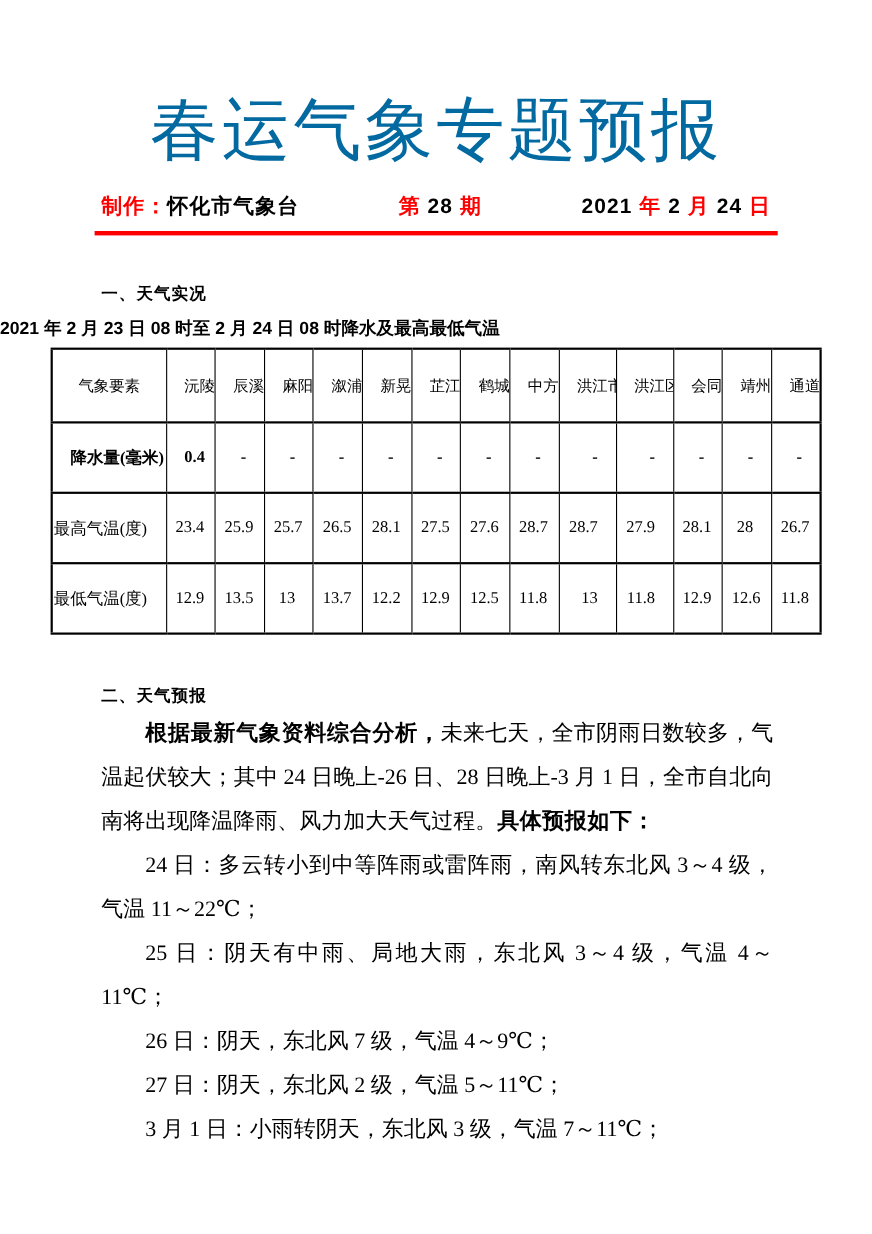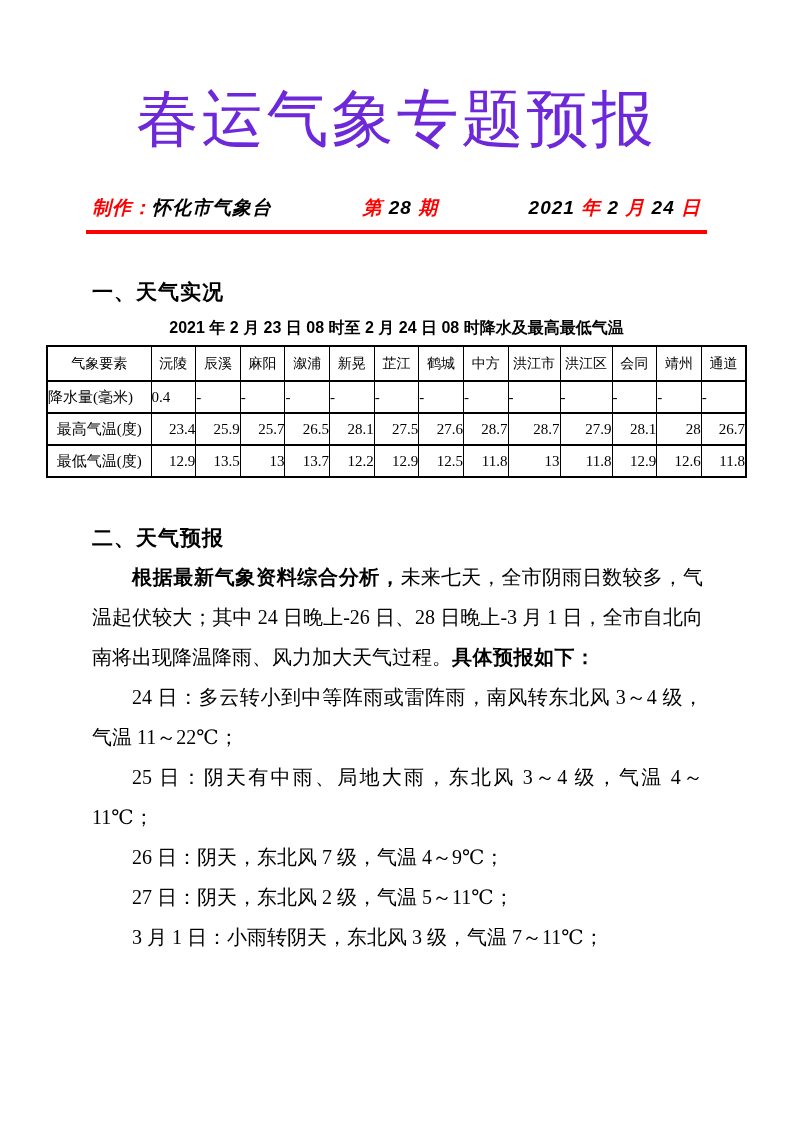--- a/index.html
+++ b/index.html
@@ -12,83 +12,82 @@
     color: #000000;
     font-family: "Liberation Serif", "DejaVu Serif", serif;
     overflow: hidden;
     box-sizing: border-box;
   }
   .red { color: #ff0000; }
 
   .doc-title {
     margin: 84px 0 0 0;
     text-align: center;
-    color: #6d28d9;
+    color: #0369a1;
     font-size: 62px;
     font-weight: normal;
     line-height: 1.15;
     letter-spacing: 3px;
     white-space: nowrap;
   }
 
   .meta-row {
     display: flex;
     justify-content: space-between;
     align-items: center;
-    margin: 40px 92px 0 92px;
+    margin: 20px 92px 0 92px;
     font-family: "Liberation Sans", "DejaVu Sans", sans-serif;
     font-size: 19px;
     font-weight: bold;
     letter-spacing: 1px;
-    font-style: italic;
   }
 
   .red-divider {
     margin: 9px 86px 0 86px;
     height: 4px;
     background: #ff0000;
   }
 
   .section-heading {
     margin: 44px 92px 0 92px;
     font-family: "Liberation Sans", "DejaVu Sans", sans-serif;
-    font-size: 21px;
+    font-size: 15px;
     font-weight: bold;
     letter-spacing: 1px;
   }
 
   .table-title {
     margin: 12px 0 0 0;
-    text-align: center;
+    text-align: left;
     font-family: "Liberation Sans", "DejaVu Sans", sans-serif;
     font-size: 16px;
     font-weight: bold;
   }
 
   table.obs {
     margin: 6px auto 0 auto;
     width: 701px;
     border-collapse: collapse;
     table-layout: fixed;
     border: 2px solid #000000;
   }
   table.obs th, table.obs td {
     border-left: 1px solid #000000;
     border-right: 1px solid #000000;
     border-top: 2px solid #000000;
     border-bottom: 2px solid #000000;
     overflow: hidden;
     white-space: nowrap;
     font-weight: normal;
-    padding: 0;
+    padding: 16px;
   }
   table.obs tr.hdr th { height: 33px; font-size: 14px; text-align: center; }
   table.obs tr.data td { height: 30px; font-size: 15px; }
   table.obs td.row-label { font-size: 14px; text-align: center; }
-  table.obs tr.center-vals td { text-align: left; }
+  table.obs tr.center-vals td { text-align: right; font-weight: bold; }
   table.obs tr.left-vals td { text-align: right; padding-left: 8px; }
   table.obs tr.left-vals td.row-label { text-align: center; padding-left: 0; }
 
   .sec2 { margin-top: 46px; }
 
   .body-text {
     margin: 5px 90px 0 92px;
     font-size: 20px;
     line-height: 2.0;
     text-align: justify;

